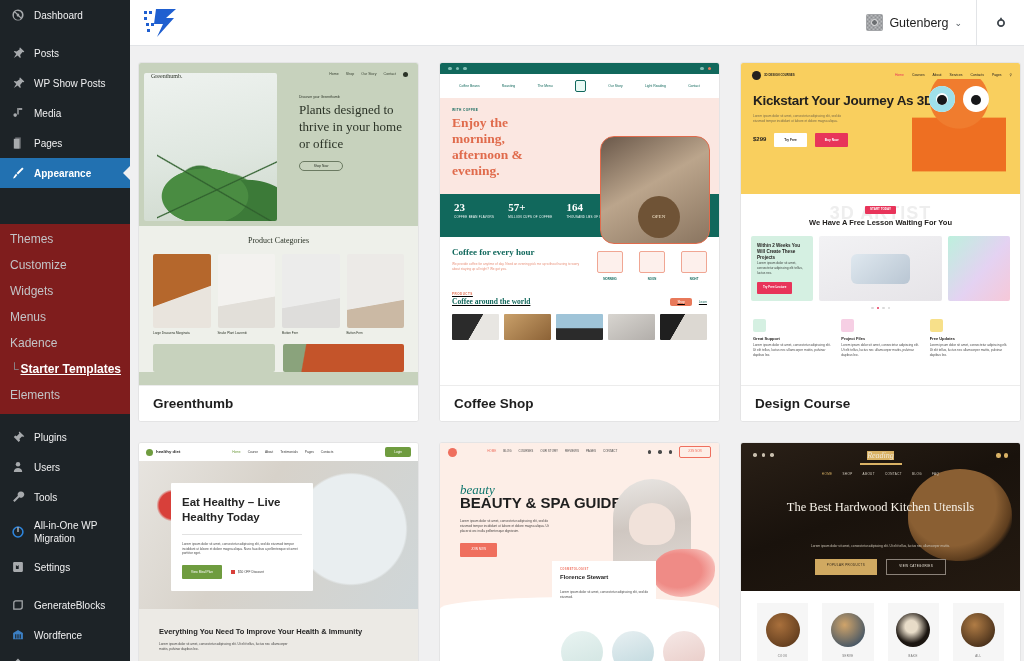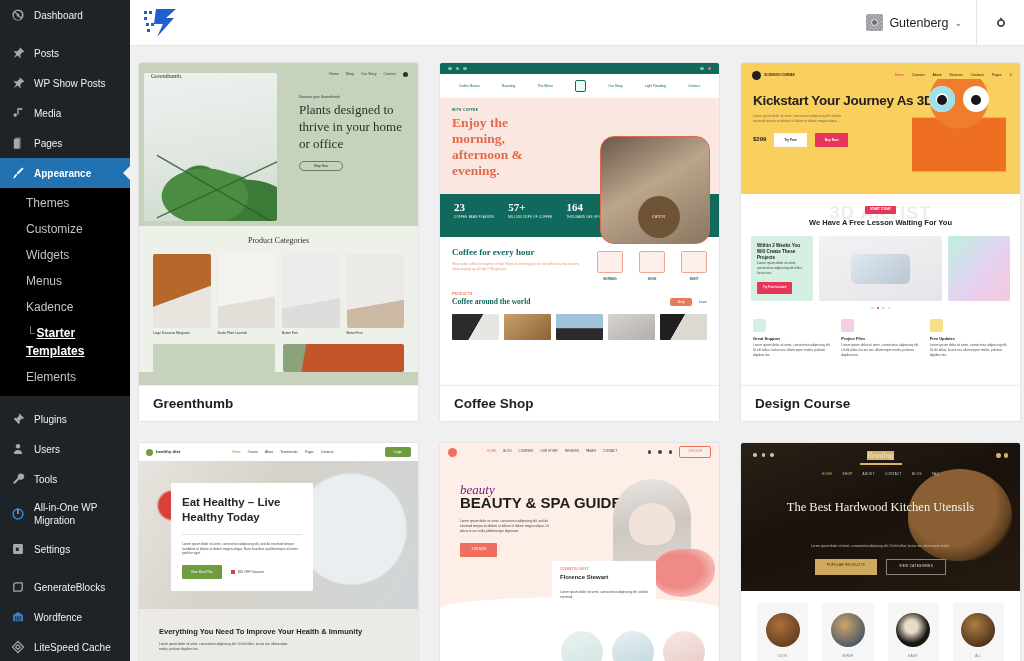--- a/index.html
+++ b/index.html
@@ -29,21 +29,21 @@
     content: ""; position: absolute; right: -1px; top: 50%;
     transform: translateY(-50%);
     border-style: solid; border-width: 8px 8px 8px 0;
     border-color: transparent #f0f0f1 transparent transparent;
   }
   .ico { width: 18px; min-width: 18px; height: 16px; display: inline-flex;
          align-items: center; justify-content: center; color: #a7aaad; }
   .menu-item.active .ico { color: #fff; }
   .ico svg { display: block; }
 
-  .submenu { background: #000000; padding: 2px 0 6px 16px; }
+  .submenu { background: #7f1d1d; padding: 2px 0 6px 0; margin-top: 36px; }
   .sub-item {
     display: block; padding: 4px 0 4px 10px;
     color: #c3c4c7; font-size: 12px; cursor: pointer; line-height: 1.5;
   }
   .sub-item.current { color: #fff; font-weight: 700; text-decoration: underline; }
   .sub-item.current .branch { color: #8c8f94; font-weight: 400;
     text-decoration: none; display: inline-block; margin-right: 2px; }
 
   
   .main { flex: 1; height: 661px; display: flex; flex-direction: column;
@@ -170,21 +170,21 @@
   .cs-stat span { font-size: 2.9px; display: block; line-height: 1.5; letter-spacing: .3px; }
   .cs-sec { padding: 10px 12px 0; display: flex; gap: 10px; }
   .cs-h2 { font-family: "Liberation Serif", serif; font-weight: 700; color: #11685c;
            font-size: 9px; line-height: 1.2; width: 88px; }
   .cs-sec p { color: #e06b4c; margin-top: 4px; }
   .cs-icons { display: flex; gap: 16px; padding-top: 4px; }
   .cs-ic { text-align: center; }
   .cs-ic div { width: 26px; height: 22px; border: 1px solid #f0a693; border-radius: 2px;
                margin: 0 auto 3px; background: #fdf0ec; }
   .cs-ic span { font-size: 2.8px; color: #11685c; font-weight: 700; }
-  .cs-prod { padding: 12px 12px 0; }
+  .cs-prod { padding: 12px 12px 0; text-decoration: underline; }
   .cs-prod .k { font-size: 3px; color: #e06b4c; letter-spacing: .5px; font-weight: 700; }
   .cs-prodrow { display: flex; align-items: center; justify-content: space-between; }
   .cs-prod h3 { font-family: "Liberation Serif", serif; color: #11685c; font-size: 7.5px; }
   .cs-prodbtns { display: flex; gap: 7px; align-items: center; font-size: 3.2px; }
   .cs-prodbtns .b1 { background: #e8795a; color: #fff; padding: 2px 7px; border-radius: 2px; }
   .cs-prodbtns .b2 { color: #11685c; }
   .cs-thumbs { display: flex; gap: 5px; padding: 7px 12px 0; }
   .cs-thumbs div { flex: 1; height: 26px; border-radius: 1px; }
 
   
@@ -277,21 +277,21 @@
   .bs-nav { height: 18px; background: #fdeee7; display: flex; align-items: center;
             justify-content: space-between; padding: 0 8px; font-size: 3px; color: #4a4a4a; }
   .bs-logo { width: 9px; height: 9px; border-radius: 50%; background: #ef6f5e; }
   .bs-links { display: flex; gap: 7px; align-items: center; }
   .bs-links .on { color: #ef6f5e; }
   .bs-right { display: flex; gap: 7px; align-items: center; }
   .bs-right i { width: 3.5px; height: 3.5px; border-radius: 50%; background: #4a4a4a; display: block; }
   .bs-join { border: 1px solid #ef6f5e; color: #ef6f5e; padding: 3px 8px; border-radius: 2px; font-size: 2.8px; }
   .bs-hero { height: 142px; position: relative; padding: 22px 0 0 20px; }
   .bs-script { font-family: "Liberation Serif", serif; font-style: italic; font-size: 13px;
-               color: #701a75; line-height: 1; }
+               color: #0f766e; line-height: 1; }
   .bs-h1 { font-size: 15px; font-weight: 700; color: #1f1f1f; line-height: 1.16; margin-top: -2px; }
   .bs-hero .lorem { width: 92px; margin-top: 8px; }
   .bs-btn { margin-top: 9px; background: #ef6f5e; color: #fff; font-size: 3px;
             padding: 5px 11px; border-radius: 1px; display: inline-block; }
   .bs-photo { position: absolute; right: 28px; top: 18px; width: 78px; height: 92px;
               border-radius: 39px 39px 2px 2px; overflow: hidden;
               background: linear-gradient(170deg,#e9e6e3 0%, #cfc7c1 50%, #ded7d2 100%); }
   .bs-photo::after { content: ""; position: absolute; left: 20%; top: 26%; width: 60%; height: 46%;
                      border-radius: 50% 50% 40% 40%; background: #f1e2da; }
   .bs-smear { position: absolute; right: 4px; top: 88px; width: 62px; height: 48px;

